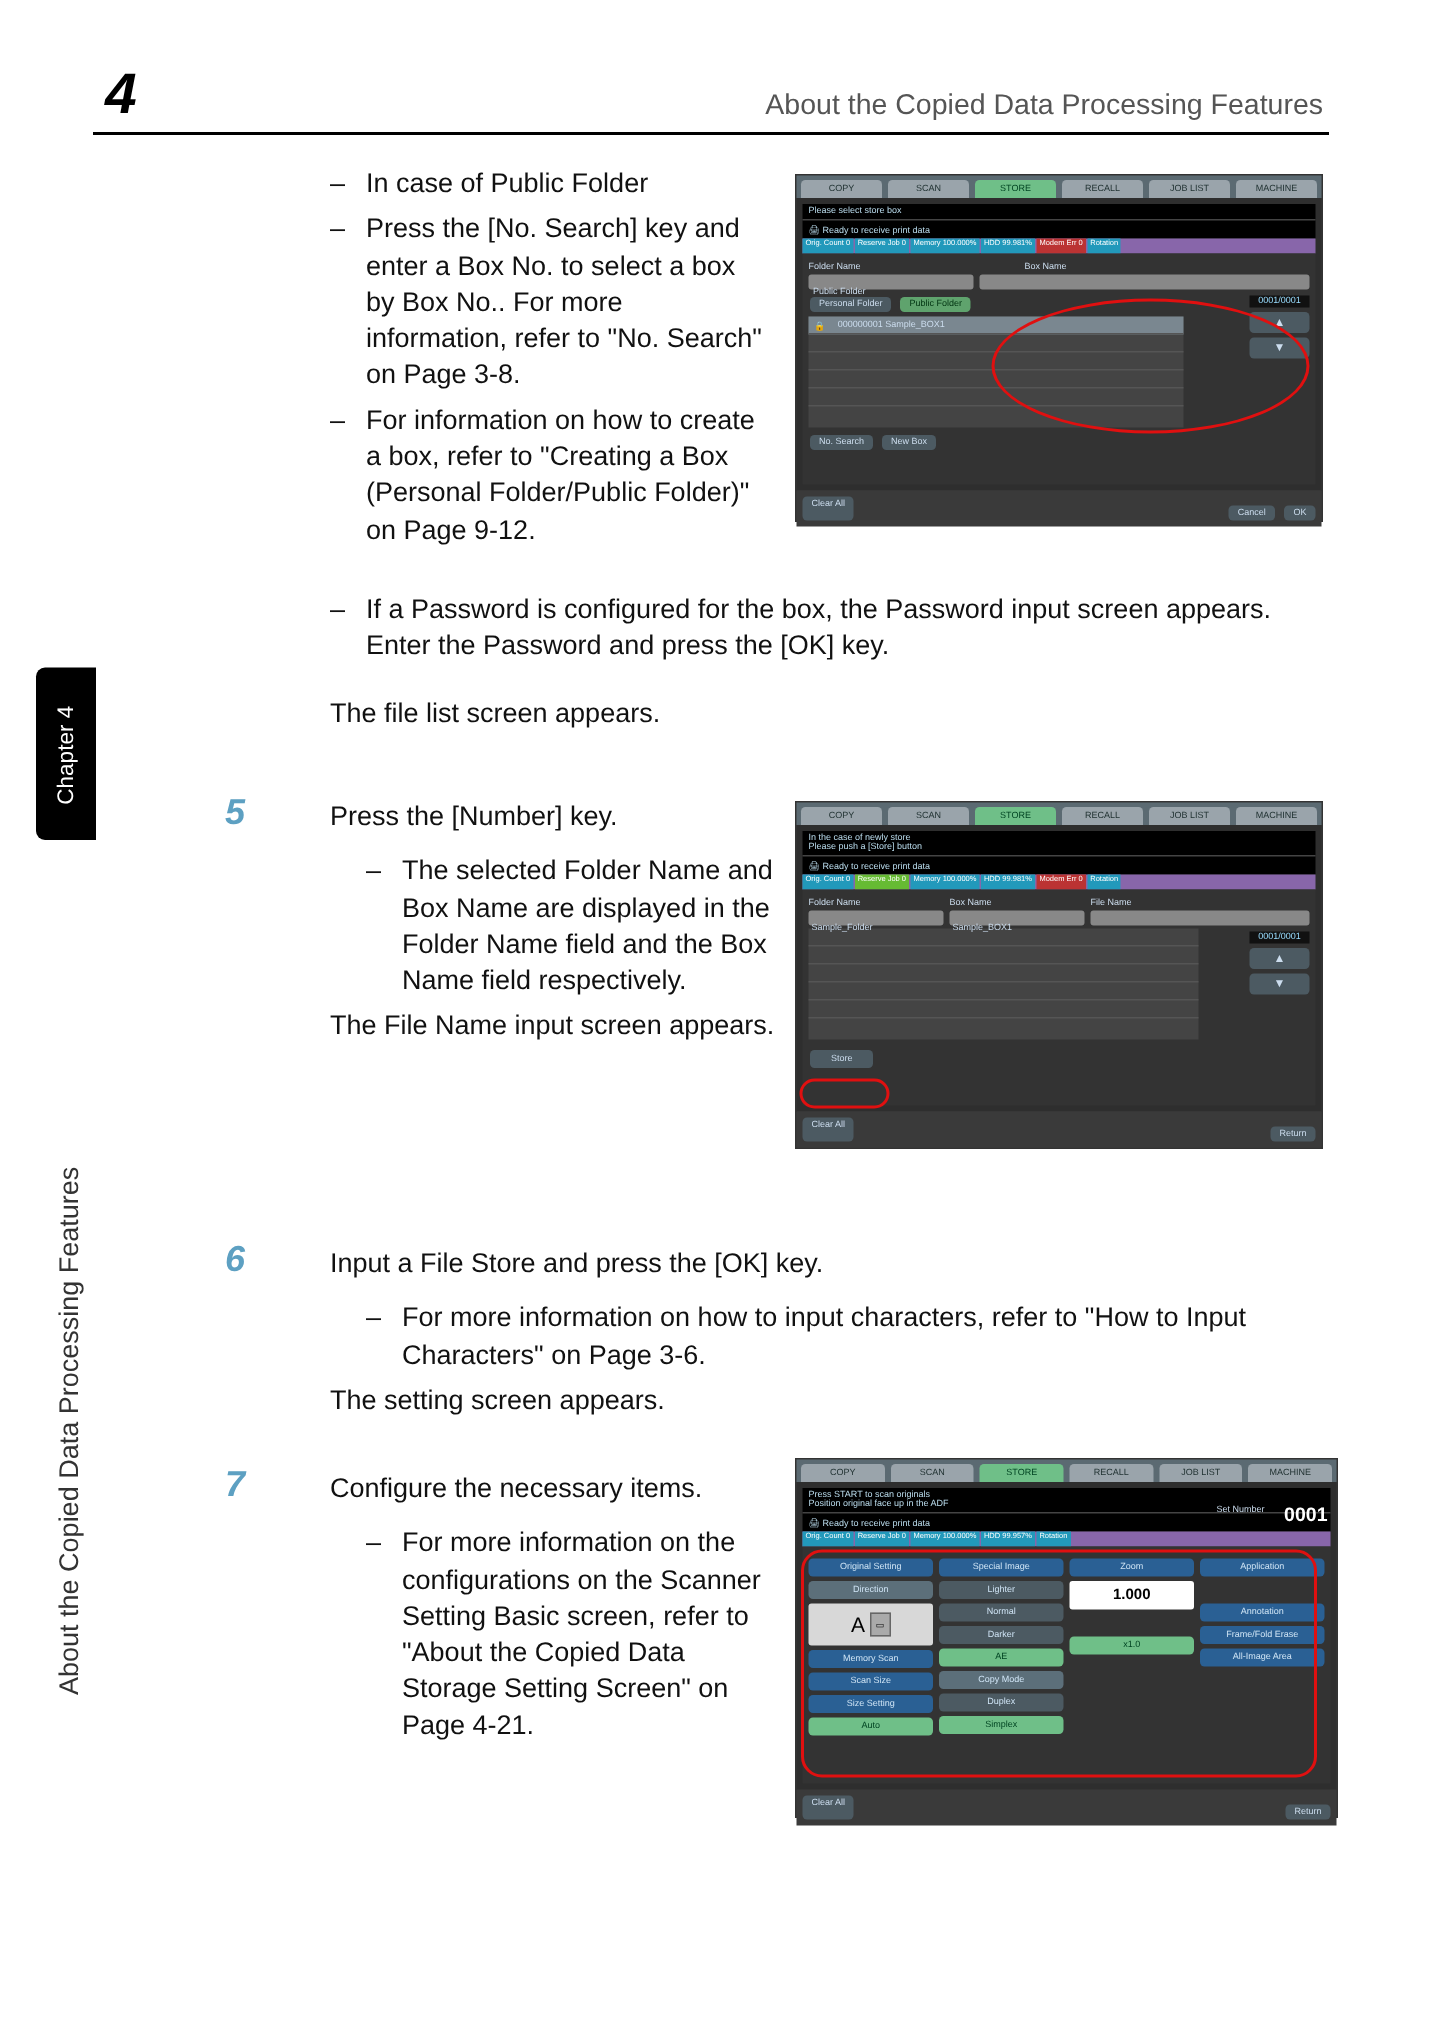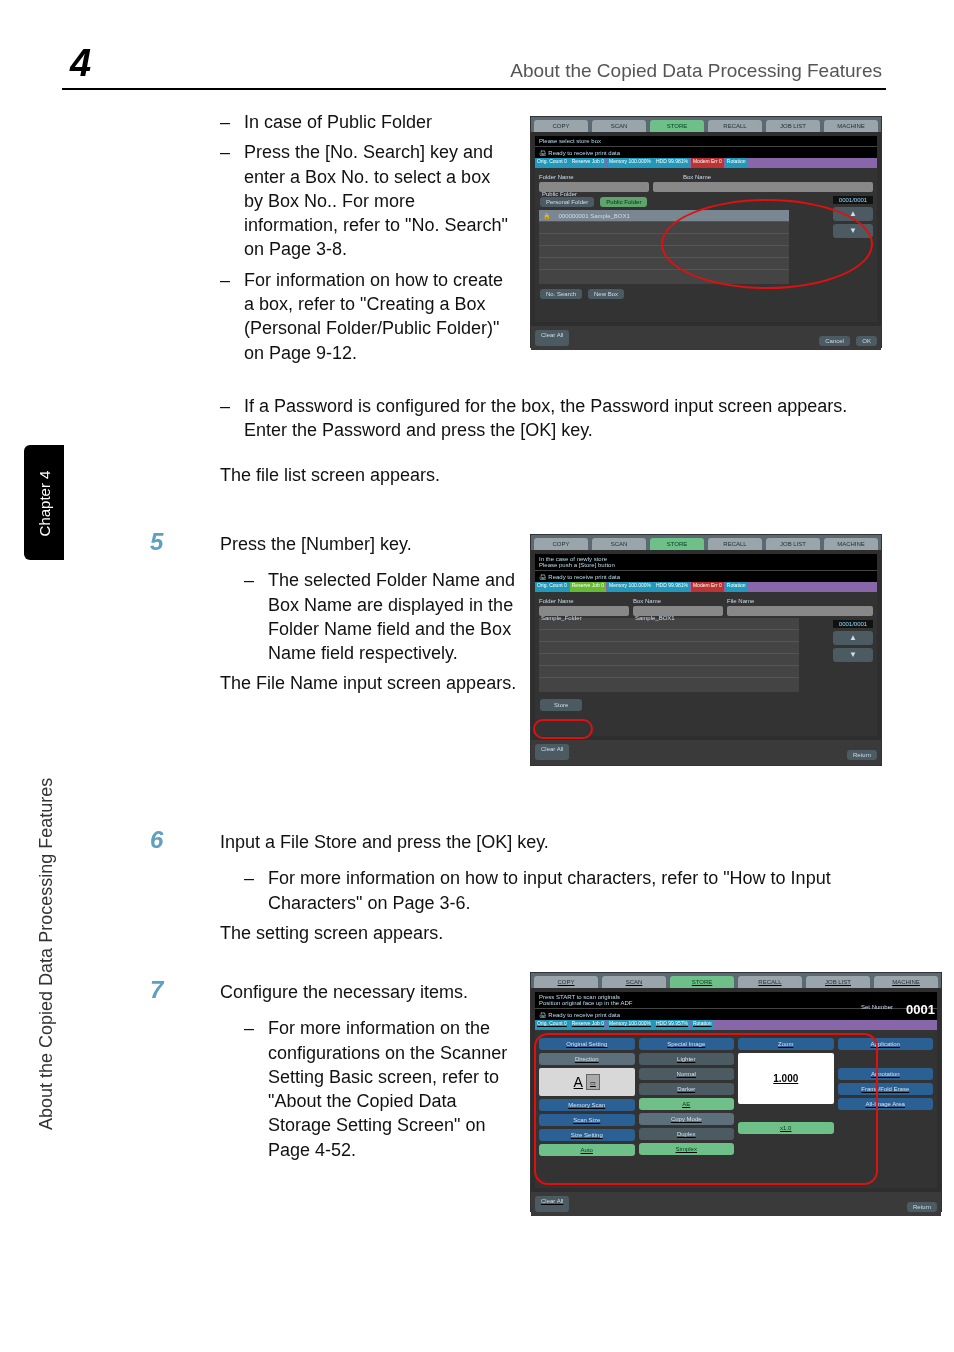--- a/index.html
+++ b/index.html
@@ -57,21 +57,21 @@
   
   .footer { position: absolute; bottom: 48px; left: 70px; right: 72px; display: flex; justify-content: space-between; font-size: 17px; color: #333; border-top: 1px solid #999; padding-top: 6px; }
 
   
   .shot3 .ribbon { display: flex; gap: 4px; margin-top: 4px; }
   .shot3 .col { flex: 1; display: flex; flex-direction: column; gap: 3px; }
   .shot3 .sbtn { background: #2a6094; color: #cfe4f5; font-size: 6px; text-align: center; padding: 3px 0; border-radius: 3px; }
   .shot3 .sbtn.g { background: #4c5a62; }
   .shot3 .sbtn.lt { background: #6fbf88; color: #042; }
   .shot3 .sbtn.gr { background: #5c6f7a; }
-  .shot3 .zoomv { background: #fff; color: #000; font-size: 10px; font-weight: bold; text-align: center; padding: 20px 0; border-radius: 2px; }
+  .shot3 .zoomv { background: #fff; color: #000; font-size: 10px; font-weight: bold; text-align: center; padding: 4px 0; border-radius: 2px; }
   .shot3 .setnum { position: absolute; right: 6px; top: 14px; color: #fff; font-size: 13px; font-weight: bold; }
   .shot3 .setlbl { position: absolute; right: 48px; top: 16px; color: #cde; font-size: 6px; }
   .shot3 .diricon { background: #d8d8d8; color: #000; font-size: 14px; text-align: center; padding: 6px 0; border-radius: 2px; display: flex; justify-content: center; gap: 3px; align-items: center; }
   .shot3 .diricon .mini { width: 14px; height: 16px; background: #aaa; border: 1px solid #666; font-size: 6px; display: flex; align-items: center; justify-content: center; }
 
   .redoval { position: absolute; border: 2px solid #e01010; border-radius: 16px; pointer-events: none; }
 
 </style>
 </head>
 <body>
@@ -132,21 +132,21 @@
           <div class="txt">For more information on how to input characters, refer to "How to Input Characters" on Page 3-6.</div>
         </div>
       <div style="margin-left:0; margin-top:4px;">The setting screen appears.</div>
     </div>
 
     <div class="stepnum" style="top:866px; left:0;">7</div>
     <div class="stepblock body" style="top:870px; left:70px; width:300px;">
       <div>Configure the necessary items.</div>
       <div class="bullet" style="margin-top:12px; margin-left:24px;">
           <div class="dash">–</div>
-          <div class="txt">For more information on the configurations on the Scanner Setting Basic screen, refer to "About the Copied Data Storage Setting Screen" on Page 4-52.</div>
+          <div class="txt">For more information on the configurations on the Scanner Setting Basic screen, refer to "About the Copied Data Storage Setting Screen" on Page 4-21.</div>
         </div>
     </div>
   </div>
 
   <div class="shot" style="top:116px; left:530px; width:352px; height:232px;">
     <div class="tabs">
       <div class="tab">COPY</div>
       <div class="tab">SCAN</div>
       <div class="tab active">STORE</div>
       <div class="tab">RECALL</div>
@@ -256,21 +256,21 @@
         </div>
       </div>
     </div>
     <div class="bottom">
       <div class="btn">Clear All</div>
       <div><span class="btn">Return</span></div>
     </div>
     <div class="redoval" style="top:184px; left:2px; width:60px; height:20px;"></div>
   </div>
 
-  <div class="shot shot3" style="top:972px; left:530px; width:412px; height:240px;text-decoration:underline;">
+  <div class="shot shot3" style="top:972px; left:530px; width:362px; height:240px;">
     <div class="tabs">
       <div class="tab">COPY</div>
       <div class="tab">SCAN</div>
       <div class="tab active">STORE</div>
       <div class="tab">RECALL</div>
       <div class="tab">JOB LIST</div>
       <div class="tab">MACHINE</div>
     </div>
     <div class="inner" style="position:relative;">
       <div class="msg"><span>Press START to scan originals</span><br><span>Position original face up in the ADF</span></div>

